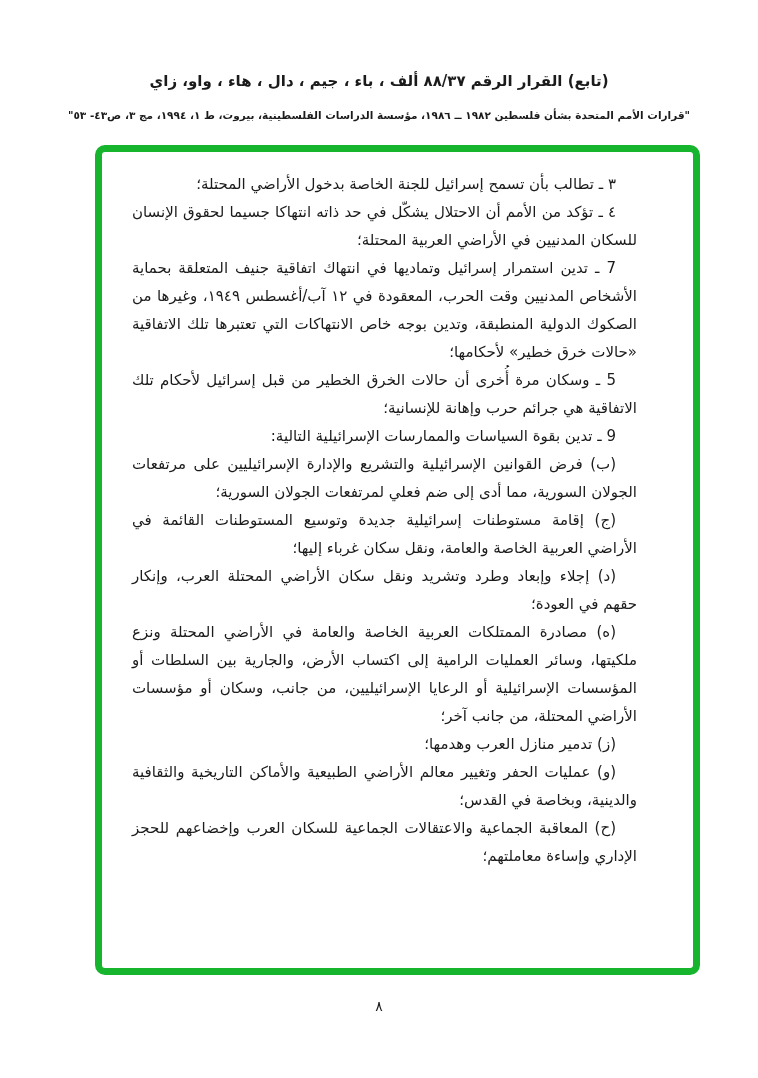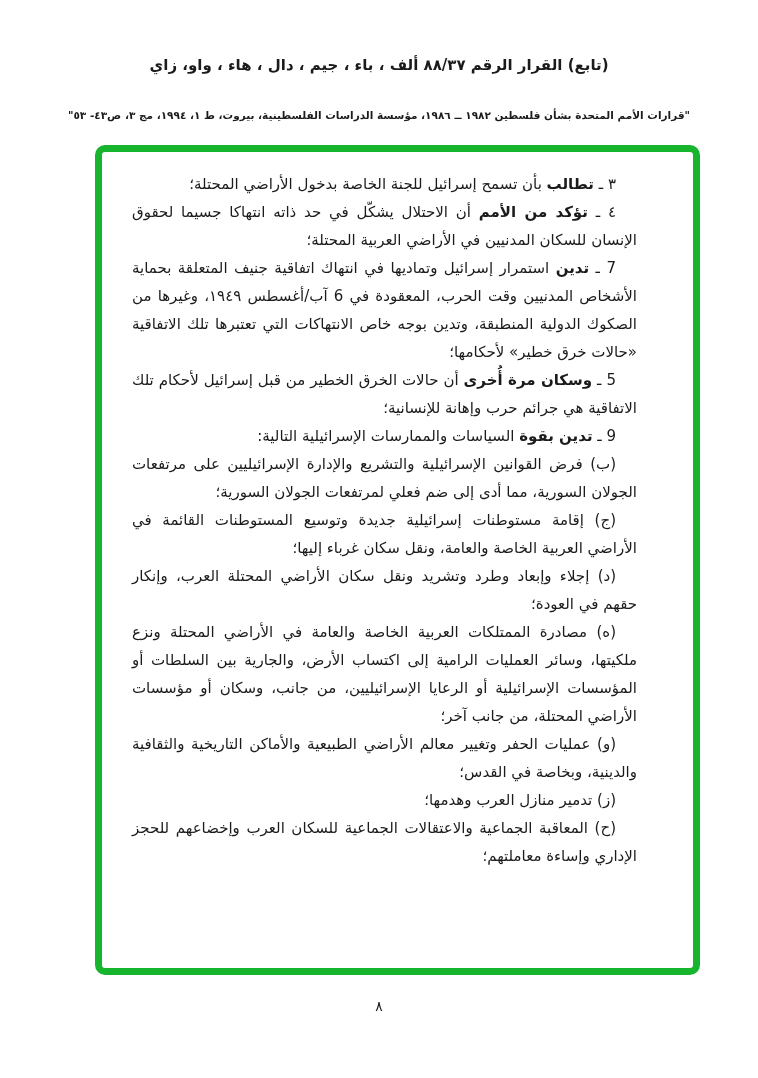--- a/index.html
+++ b/index.html
@@ -7,21 +7,21 @@
     width: 758px; height: 1078px;
     background: #ffffff;
     font-family: "DejaVu Sans", sans-serif;
     color: #1b1b1b;
     position: relative;
     overflow: hidden;
     --frame-green: #17b42d;
   }
   .header-title {
     position: absolute;
-    top: 56px; left: 0; width: 758px;
+    top: 72px; left: 0; width: 758px;
     text-align: center;
     direction: rtl;
     font-size: 15px;
     font-weight: bold;
     letter-spacing: 0.2px;
   }
   .header-citation {
     position: absolute;
     top: 109px; left: 0; width: 758px;
     text-align: center;
@@ -41,45 +41,45 @@
   .body-text {
     direction: rtl;
     text-align: justify;
     font-size: 15px;
     line-height: 28px;
   }
   .body-text p {
     margin: 0;
     text-indent: 21px; 
   }
-  .lead-bold { font-weight: bold; }
+  .lead-bold { font-weight: normal; }
   .page-number {
     position: absolute;
     top: 998px; left: 0; width: 758px;
     text-align: center;
     direction: rtl;
     font-size: 14px;
   }
 </style>
 </head>
 <body style="--frame-green: #17b42d; color: rgb(27, 27, 27);">
 
 <div class="header-title">(تابع) القرار الرقم ٨٨/٣٧ ألف ، باء ، جيم ، دال ، هاء ، واو، زاي</div>
 <div class="header-citation">"قرارات الأمم المتحدة بشأن فلسطين ١٩٨٢ ــ ١٩٨٦، مؤسسة الدراسات الفلسطينية، بيروت، ط ١، ١٩٩٤، مج ٣، ص٤٣- ٥٣"</div>
 
 <div class="frame">
   <div class="body-text">
     <p><span>٣ ـ </span><span class="lead-bold">تطالب</span><span> بأن تسمح إسرائيل للجنة الخاصة بدخول الأراضي المحتلة؛</span></p>
     <p><span>٤ ـ </span><span class="lead-bold">تؤكد من الأمم</span><span> أن الاحتلال يشكّل في حد ذاته انتهاكا جسيما لحقوق الإنسان للسكان المدنيين في الأراضي العربية المحتلة؛</span></p>
-    <p><span>7 ـ </span><span class="lead-bold">تدين</span><span> استمرار إسرائيل وتماديها في انتهاك اتفاقية جنيف المتعلقة بحماية الأشخاص المدنيين وقت الحرب، المعقودة في 6 آب/أغسطس ١٩٤٩، وغيرها من الصكوك الدولية المنطبقة، وتدين بوجه خاص الانتهاكات التي تعتبرها تلك الاتفاقية «حالات خرق خطير» لأحكامها؛</span></p>
+    <p><span>7 ـ </span><span class="lead-bold">تدين</span><span> استمرار إسرائيل وتماديها في انتهاك اتفاقية جنيف المتعلقة بحماية الأشخاص المدنيين وقت الحرب، المعقودة في ١٢ آب/أغسطس ١٩٤٩، وغيرها من الصكوك الدولية المنطبقة، وتدين بوجه خاص الانتهاكات التي تعتبرها تلك الاتفاقية «حالات خرق خطير» لأحكامها؛</span></p>
     <p><span>5 ـ </span><span class="lead-bold">وسكان مرة أُخرى</span><span> أن حالات الخرق الخطير من قبل إسرائيل لأحكام تلك الاتفاقية هي جرائم حرب وإهانة للإنسانية؛</span></p>
     <p><span>9 ـ </span><span class="lead-bold">تدين بقوة</span><span> السياسات والممارسات الإسرائيلية التالية:</span></p>
     <p><span>(ب) </span><span class="lead-bold"></span><span>فرض القوانين الإسرائيلية والتشريع والإدارة الإسرائيليين على مرتفعات الجولان السورية، مما أدى إلى ضم فعلي لمرتفعات الجولان السورية؛</span></p>
     <p><span>(ج) </span><span class="lead-bold"></span><span>إقامة مستوطنات إسرائيلية جديدة وتوسيع المستوطنات القائمة في الأراضي العربية الخاصة والعامة، ونقل سكان غرباء إليها؛</span></p>
     <p><span>(د) </span><span class="lead-bold"></span><span>إجلاء وإبعاد وطرد وتشريد ونقل سكان الأراضي المحتلة العرب، وإنكار حقهم في العودة؛</span></p>
     <p><span>(ه) </span><span class="lead-bold"></span><span>مصادرة الممتلكات العربية الخاصة والعامة في الأراضي المحتلة ونزع ملكيتها، وسائر العمليات الرامية إلى اكتساب الأرض، والجارية بين السلطات أو المؤسسات الإسرائيلية أو الرعايا الإسرائيليين، من جانب، وسكان أو مؤسسات الأراضي المحتلة، من جانب آخر؛</span></p>
+    <p><span>(ز) </span><span class="lead-bold"></span><span>تدمير منازل العرب وهدمها؛</span></p>
     <p><span>(و) </span><span class="lead-bold"></span><span>عمليات الحفر وتغيير معالم الأراضي الطبيعية والأماكن التاريخية والثقافية والدينية، وبخاصة في القدس؛</span></p>
-    <p><span>(ز) </span><span class="lead-bold"></span><span>تدمير منازل العرب وهدمها؛</span></p>
     <p><span>(ح) </span><span class="lead-bold"></span><span>المعاقبة الجماعية والاعتقالات الجماعية للسكان العرب وإخضاعهم للحجز الإداري وإساءة معاملتهم؛</span></p>
   </div>
 </div>
 
 <div class="page-number">٨</div>
 
 </body></html>

